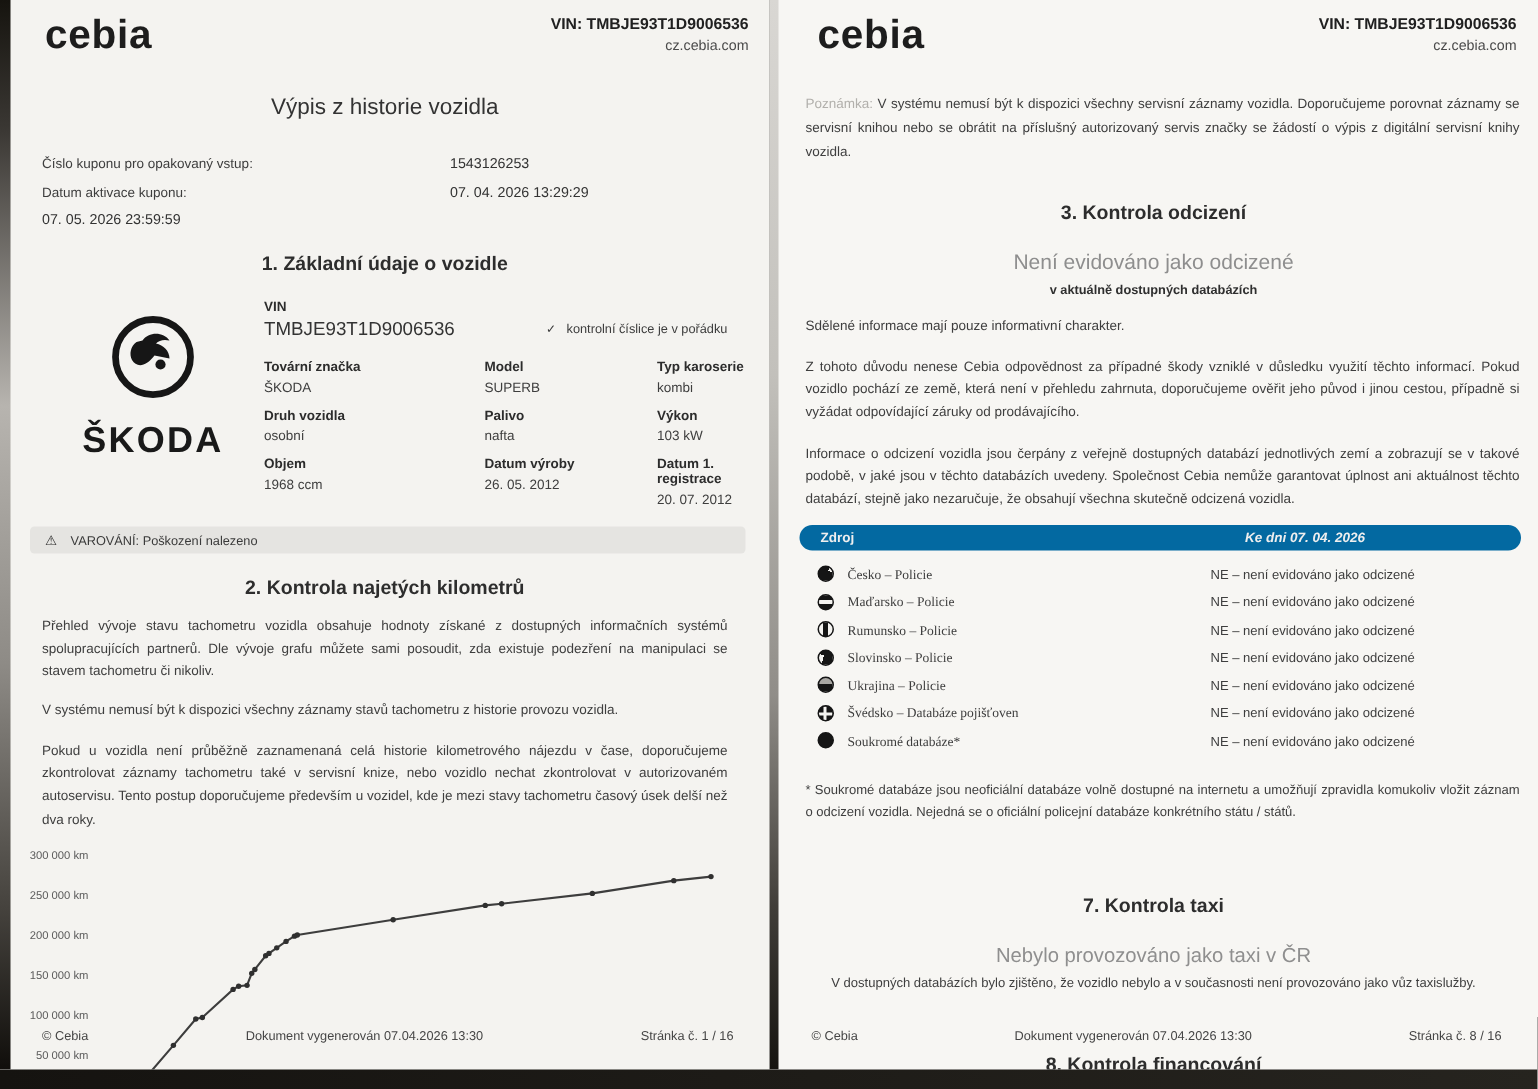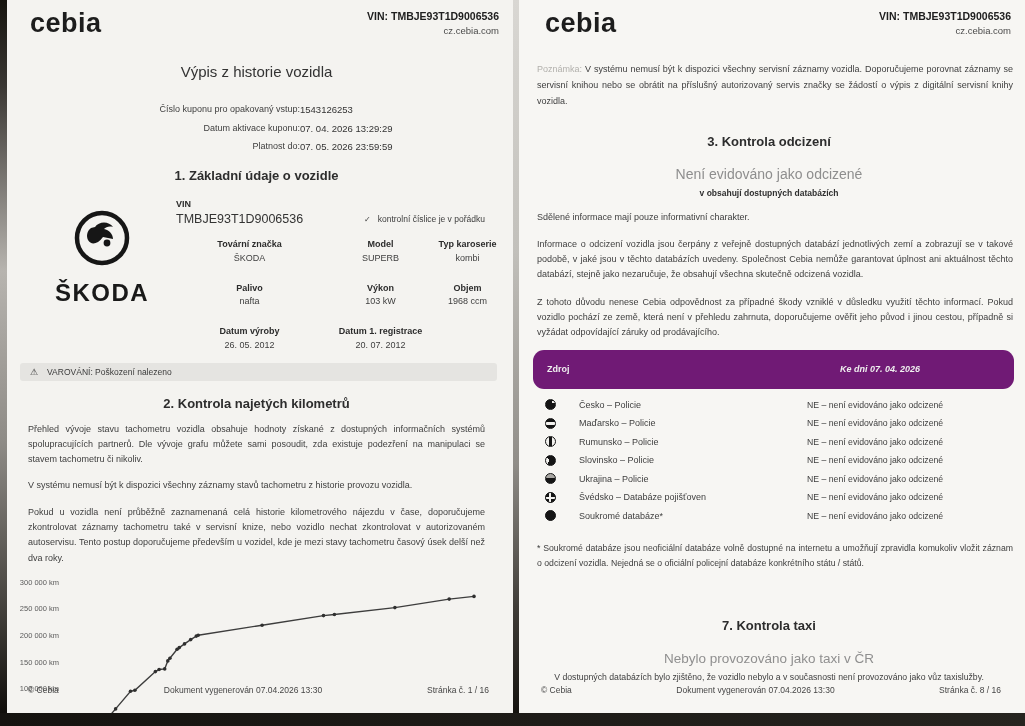--- a/index.html
+++ b/index.html
@@ -21,37 +21,37 @@
   .hdr{display:flex;justify-content:space-between;align-items:flex-start;padding:10px 14px 0 30px;}
   .brand{font-size:27px;font-weight:700;letter-spacing:.5px;color:#1d1d1d;line-height:1;}
   .hdr-right{text-align:right;}
   .vin-line{font-weight:700;font-size:10.5px;color:#202020;}
   .site{font-size:9.5px;color:#4a4a4a;margin-top:3px;}
 
   .doc-title{text-align:center;font-size:15px;color:#333;margin-top:26px;}
 
   .coupon{margin:24px 28px 0 28px;}
   .crow{display:flex;margin-bottom:7.5px;}
-  .clabel{width:272px;font-size:9px;color:#3e3e3e;text-align:right;}
+  .clabel{width:272px;font-size:9px;color:#3e3e3e;}
   .cvalue{font-size:9.5px;color:#333;}
 
   .sec-title{text-align:center;font-weight:700;font-size:13px;color:#2d2d2d;}
   .s1-title{margin-top:16px;}
 
   .vehicle{display:flex;margin:16px 16px 0 28px;}
   .logo-block{width:148px;text-align:center;padding-top:10px;}
   .skoda-word{font-size:24px;font-weight:700;letter-spacing:1.5px;color:#191919;margin-top:8px;}
   .fields-block{flex:1;}
   .vin-row{display:flex;}
   .vin-block{width:188px;}
   .vlabel{font-weight:700;font-size:9px;color:#2c2c2c;}
   .vin-value{font-size:12.5px;color:#333;margin-top:3px;}
   .vin-check{align-self:flex-end;font-size:8.5px;color:#3c3c3c;padding-bottom:2px;}
   .vin-check .ck{margin-right:7px;font-size:8px;}
-  .fgrid{display:grid;grid-template-columns:147px 115px auto;row-gap:20px;margin-top:13px;text-align:center;}
+  .fgrid{display:grid;grid-template-columns:147px 115px auto;row-gap:9px;margin-top:13px;}
   .flabel{font-weight:700;font-size:9px;color:#2c2c2c;}
   .fvalue{font-size:9px;color:#3e3e3e;margin-top:3.5px;}
 
   .warnbar{margin:13px 16px 0 20px;background:#e5e4e1;border-radius:3px;
     padding:4px 10px;display:flex;align-items:center;font-size:8.5px;color:#3a3a3a;}
   .warnbar .wicon{margin-right:9px;font-size:9px;color:#2b2b2b;}
 
   .s2-title{margin-top:15px;}
   .para{margin:11px 28px 0 28px;font-size:9px;line-height:1.7;text-align:justify;color:#3e3e3e;}
   .plain{text-align:left;}
@@ -62,37 +62,37 @@
   .pfooter{position:absolute;left:28px;right:24px;bottom:18px;display:flex;align-items:flex-end;font-size:8.5px;color:#454545;}
   .pf-c{flex:1;text-align:center;}
 
   
   .note{margin:24px 12px 0 24px;font-size:9px;line-height:1.8;text-align:justify;color:#3e3e3e;}
   .note-label{color:#b2b0ac;}
   .s6-title{margin-top:24px;}
   .status-big{text-align:center;font-size:14px;color:#8e8e8e;margin-top:17px;}
   .status-sub{text-align:center;font-size:8.5px;font-weight:700;color:#2f2f2f;margin-top:6px;}
   .rpara{margin:12px 12px 0 24px;font-size:9px;line-height:1.7;text-align:justify;color:#3e3e3e;}
-  .srcbar{margin:9px 11px 0 20px;background:#701a75;border-radius:11px;height:39px;
+  .srcbar{margin:9px 11px 0 20px;background:#0369a1;border-radius:11px;height:17px;
     display:flex;align-items:center;position:relative;color:#efefef;}
   .srccol1{font-size:9px;font-weight:700;padding-left:14px;}
-  .srccol2{position:absolute;left:307px;font-size:9px;font-weight:700;font-style:italic;}
+  .srccol2{position:absolute;left:297px;font-size:9px;font-weight:700;font-style:italic;}
   .srcrows{margin-top:7px;}
   .srcrow{position:relative;display:flex;align-items:center;height:18.5px;margin:0 11px 0 32px;}
   .fi{width:11px;height:11px;border-radius:50%;display:inline-block;flex:0 0 11px;border:1px solid #151515;box-sizing:border-box;}
   .fi-cz{background:conic-gradient(from 15deg at 68% 28%, #f4f3f0 0 95deg, #151515 0);}
   .fi-hu{background:linear-gradient(180deg,#151515 0 32%,#f4f3f0 32% 62%,#151515 62%);}
   .fi-ro{background:linear-gradient(90deg,#f4f3f0 0 30%,#151515 30% 70%,#f4f3f0 70%);}
   .fi-si{background:conic-gradient(from 195deg at 38% 30%, #f4f3f0 0 85deg, #151515 0);}
   .fi-ua{background:linear-gradient(180deg,#a9a7a3 0 45%,#151515 45%);}
   .fi-se{background:#151515;position:relative;overflow:hidden;}
   .fi-se::before{content:'';position:absolute;left:0;right:0;top:4px;height:2px;background:#f4f3f0;}
   .fi-se::after{content:'';position:absolute;top:0;bottom:0;left:3px;width:2px;background:#f4f3f0;}
   .fi-private{background:#151515;}
-  .srcname{font-size:9px;color:#3e3e3e;margin-left:23px;}
+  .srcname{font-size:9px;color:#3e3e3e;margin-left:9px;font-family:Liberation Serif, serif;}
   .srcresult{position:absolute;left:262px;font-size:8.7px;color:#3e3e3e;}
   .footnote{margin:16px 12px 0 24px;font-size:8.7px;line-height:1.75;text-align:justify;color:#3e3e3e;}
   .s7-title{margin-top:46px;}
   .status-taxi{text-align:center;font-size:13.5px;color:#8f8f8f;margin-top:18px;}
   .taxi-detail{text-align:center;font-size:8.7px;color:#3e3e3e;margin-top:6px;}
   .s8-title{margin-top:42px;}
 </style>
 </head>
 <body>
 
@@ -112,21 +112,20 @@
     <div class="coupon">
         <div class="crow">
           <span class="clabel">Číslo kuponu pro opakovaný vstup:</span>
           <span class="cvalue">1543126253</span>
         </div>
         <div class="crow">
           <span class="clabel">Datum aktivace kuponu:</span>
           <span class="cvalue">07. 04. 2026 13:29:29</span>
         </div>
         <div class="crow">
-          <span class="clabel">Platnost do:</span>
           <span class="cvalue">07. 05. 2026 23:59:59</span>
         </div>
       </div>
 
     <div class="sec-title s1-title">1. Základní údaje o vozidle</div>
 
     <div class="vehicle">
       <div class="logo-block">
         <svg width="58" height="58" viewBox="0 0 58 58">
           <circle cx="29" cy="29" r="25" fill="none" stroke="#161616" stroke-width="4.5"></circle>
@@ -148,20 +147,24 @@
               <div class="flabel">Tovární značka</div>
               <div class="fvalue">ŠKODA</div>
             </div>
             <div class="fcell">
               <div class="flabel">Model</div>
               <div class="fvalue">SUPERB</div>
             </div>
             <div class="fcell">
               <div class="flabel">Typ karoserie</div>
               <div class="fvalue">kombi</div>
+            </div>
+            <div class="fcell">
+              <div class="flabel">Druh vozidla</div>
+              <div class="fvalue">osobní</div>
             </div>
             <div class="fcell">
               <div class="flabel">Palivo</div>
               <div class="fvalue">nafta</div>
             </div>
             <div class="fcell">
               <div class="flabel">Výkon</div>
               <div class="fvalue">103 kW</div>
             </div>
             <div class="fcell">
@@ -245,25 +248,25 @@
       <div class="hdr-right">
         <div class="vin-line">VIN: TMBJE93T1D9006536</div>
         <div class="site">cz.cebia.com</div>
       </div>
     </div>
 
     <p class="note"><span class="note-label">Poznámka:</span> <span>V systému nemusí být k dispozici všechny servisní záznamy vozidla. Doporučujeme porovnat záznamy se servisní knihou nebo se obrátit na příslušný autorizovaný servis značky se žádostí o výpis z digitální servisní knihy vozidla.</span></p>
 
     <div class="sec-title s6-title">3. Kontrola odcizení</div>
     <div class="status-big">Není evidováno jako odcizené</div>
-    <div class="status-sub">v obsahují dostupných databázích</div>
+    <div class="status-sub">v aktuálně dostupných databázích</div>
 
     <p class="rpara plain" style="text-align:left;">Sdělené informace mají pouze informativní charakter.</p>
+    <p class="rpara">Z tohoto důvodu nenese Cebia odpovědnost za případné škody vzniklé v důsledku využití těchto informací. Pokud vozidlo pochází ze země, která není v přehledu zahrnuta, doporučujeme ověřit jeho původ i jinou cestou, případně si vyžádat odpovídající záruky od prodávajícího.</p>
     <p class="rpara">Informace o odcizení vozidla jsou čerpány z veřejně dostupných databází jednotlivých zemí a zobrazují se v takové podobě, v jaké jsou v těchto databázích uvedeny. Společnost Cebia nemůže garantovat úplnost ani aktuálnost těchto databází, stejně jako nezaručuje, že obsahují všechna skutečně odcizená vozidla.</p>
-    <p class="rpara">Z tohoto důvodu nenese Cebia odpovědnost za případné škody vzniklé v důsledku využití těchto informací. Pokud vozidlo pochází ze země, která není v přehledu zahrnuta, doporučujeme ověřit jeho původ i jinou cestou, případně si vyžádat odpovídající záruky od prodávajícího.</p>
 
     <div class="srcbar">
       <span class="srccol1">Zdroj</span>
       <span class="srccol2">Ke dni 07. 04. 2026</span>
     </div>
     <div class="srcrows">
         <div class="srcrow">
           <span class="fi fi-cz"></span>
           <span class="srcname">Česko – Policie</span>
           <span class="srcresult">NE – není evidováno jako odcizené</span>

